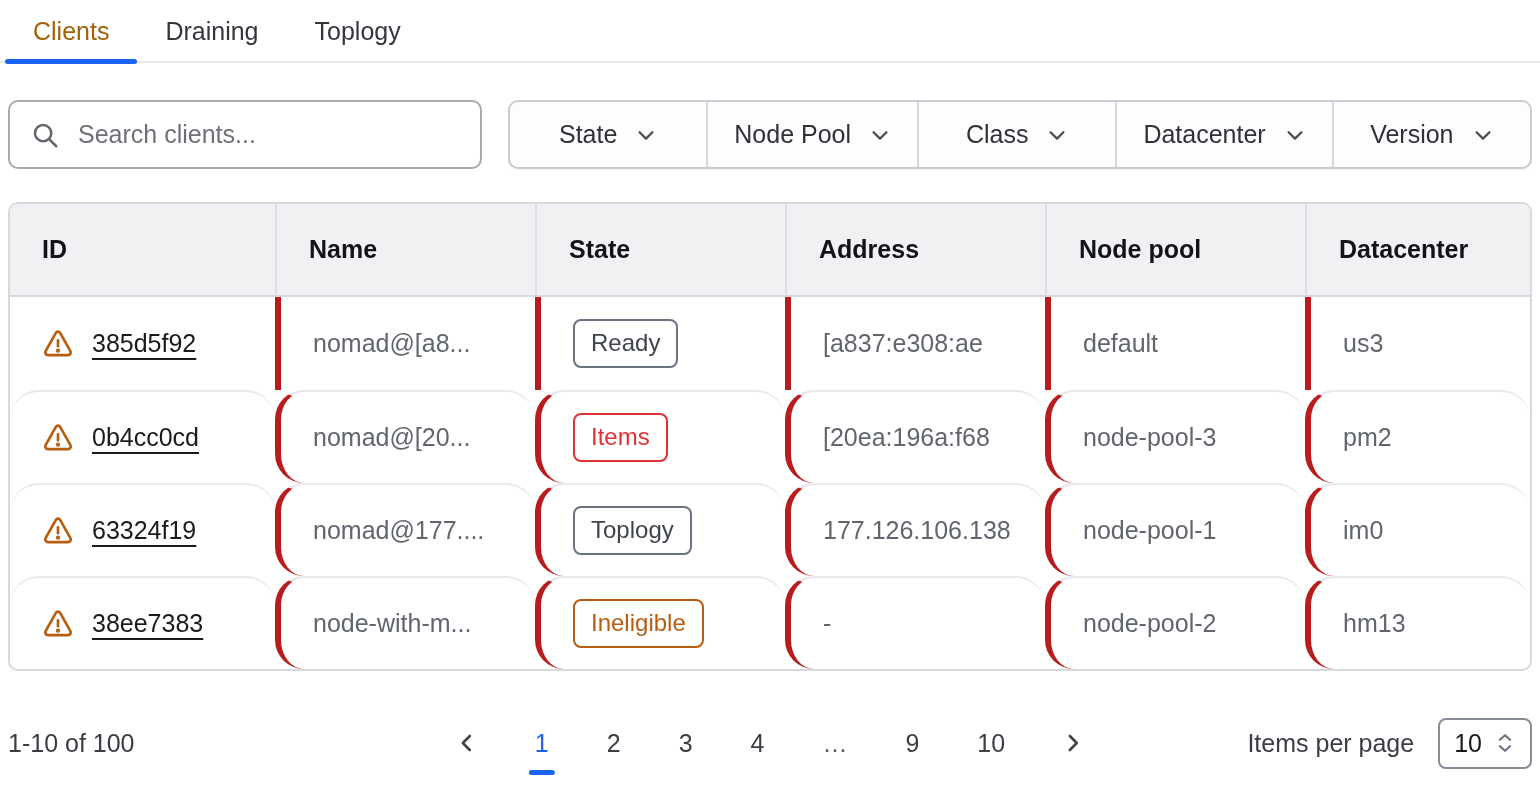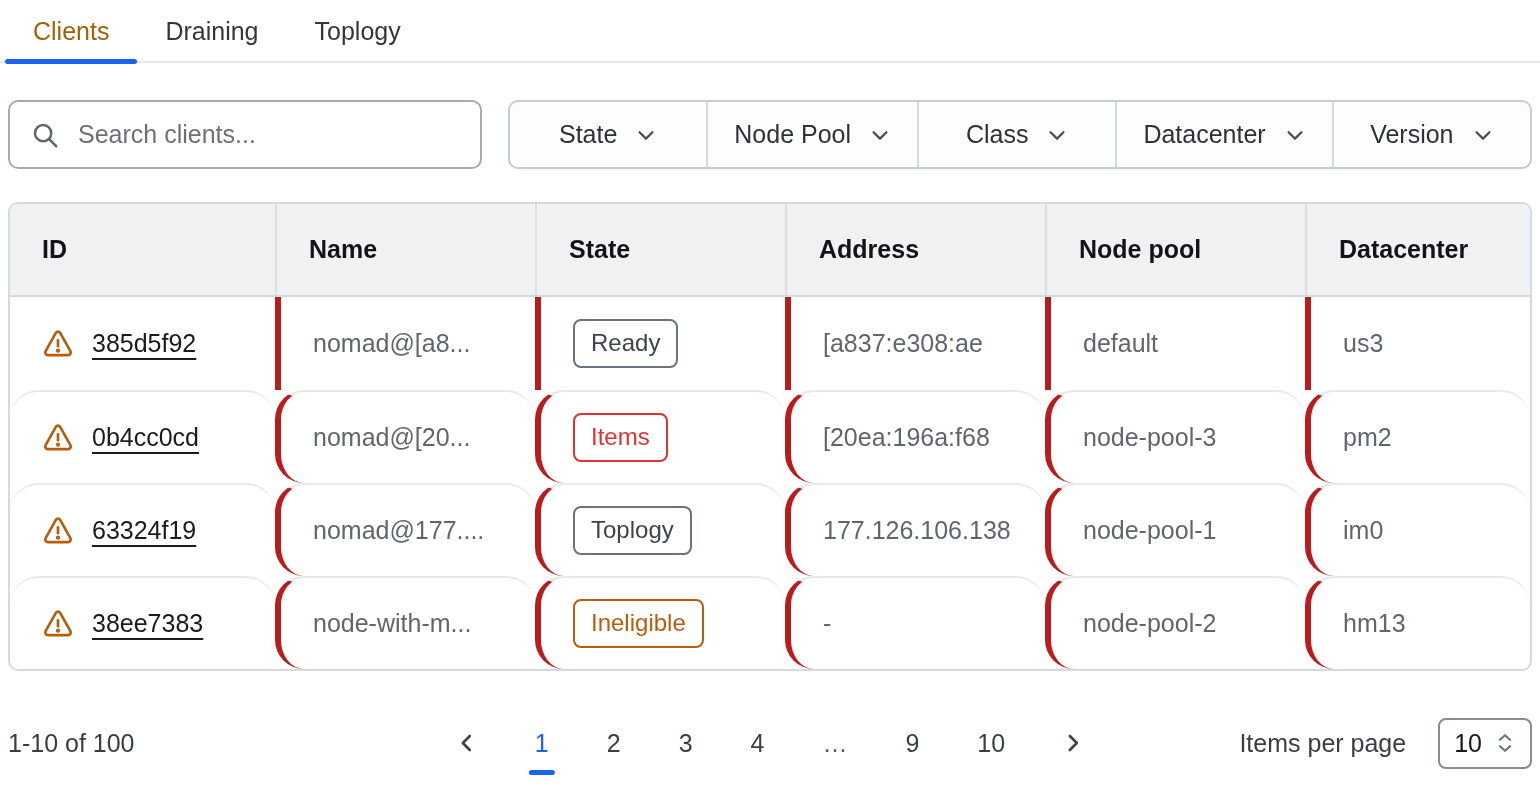--- a/index.html
+++ b/index.html
@@ -191,21 +191,21 @@
     left: 0; right: 0;
     bottom: -17px;
     height: 5px;
     border-radius: 3px;
     background: #1b63f2;
   }
   .ellipsis { color: #565a61; }
   .per-page {
     margin-left: auto;
     display: flex; align-items: center;
-    gap: 32px;
+    gap: 24px;
   }
   .pp-select {
     border: 2px solid #878d96;
     border-radius: 8px;
     background: #fff;
     padding: 9px 14px;
     display: flex; align-items: center; gap: 12px;
     font-size: 25px;
     color: #17191d;
     cursor: pointer;

